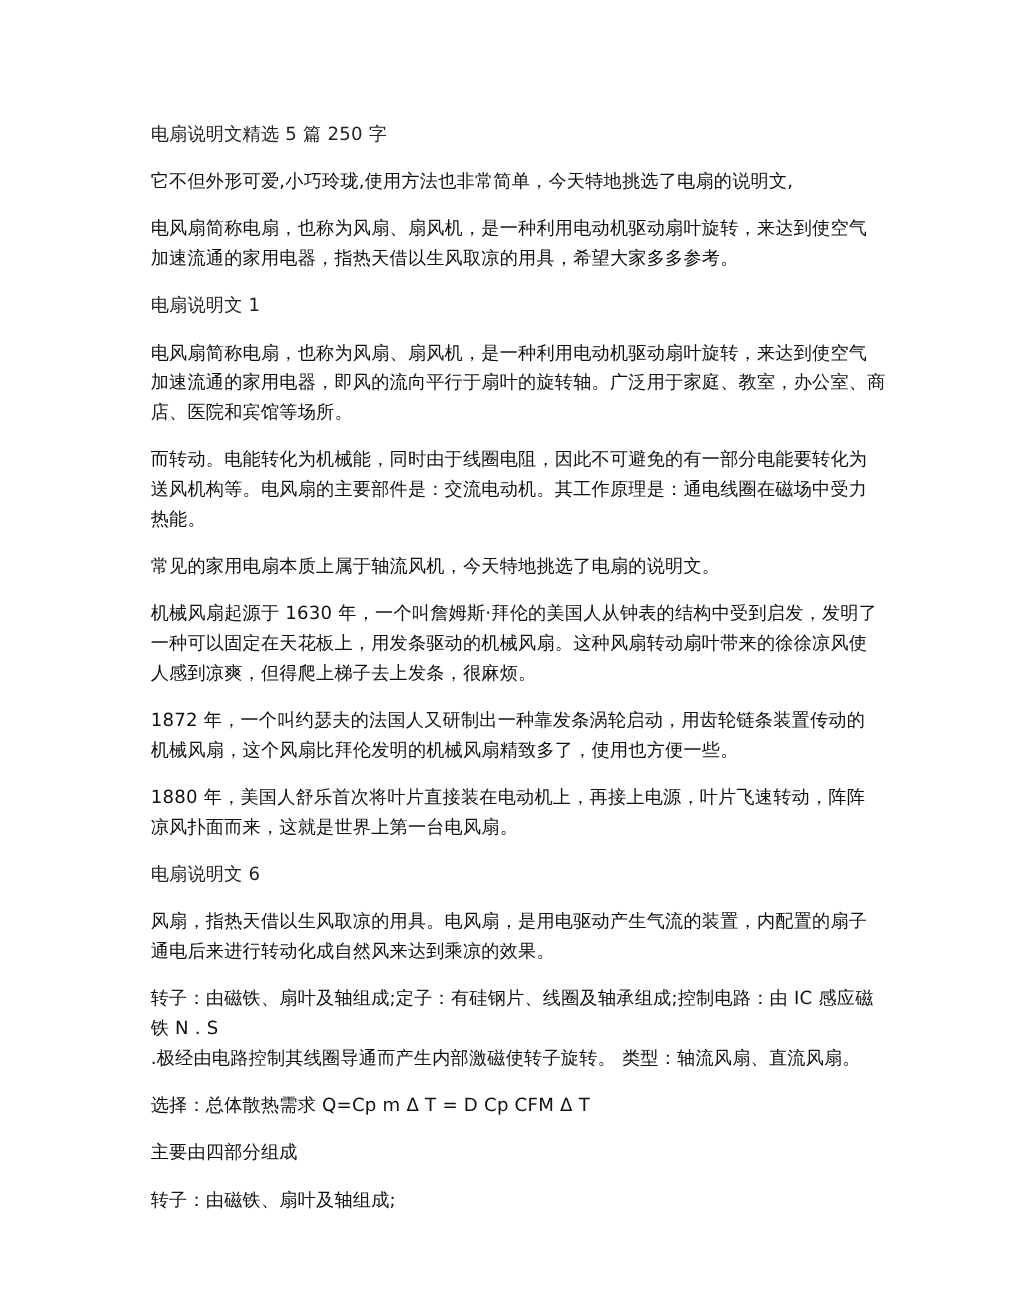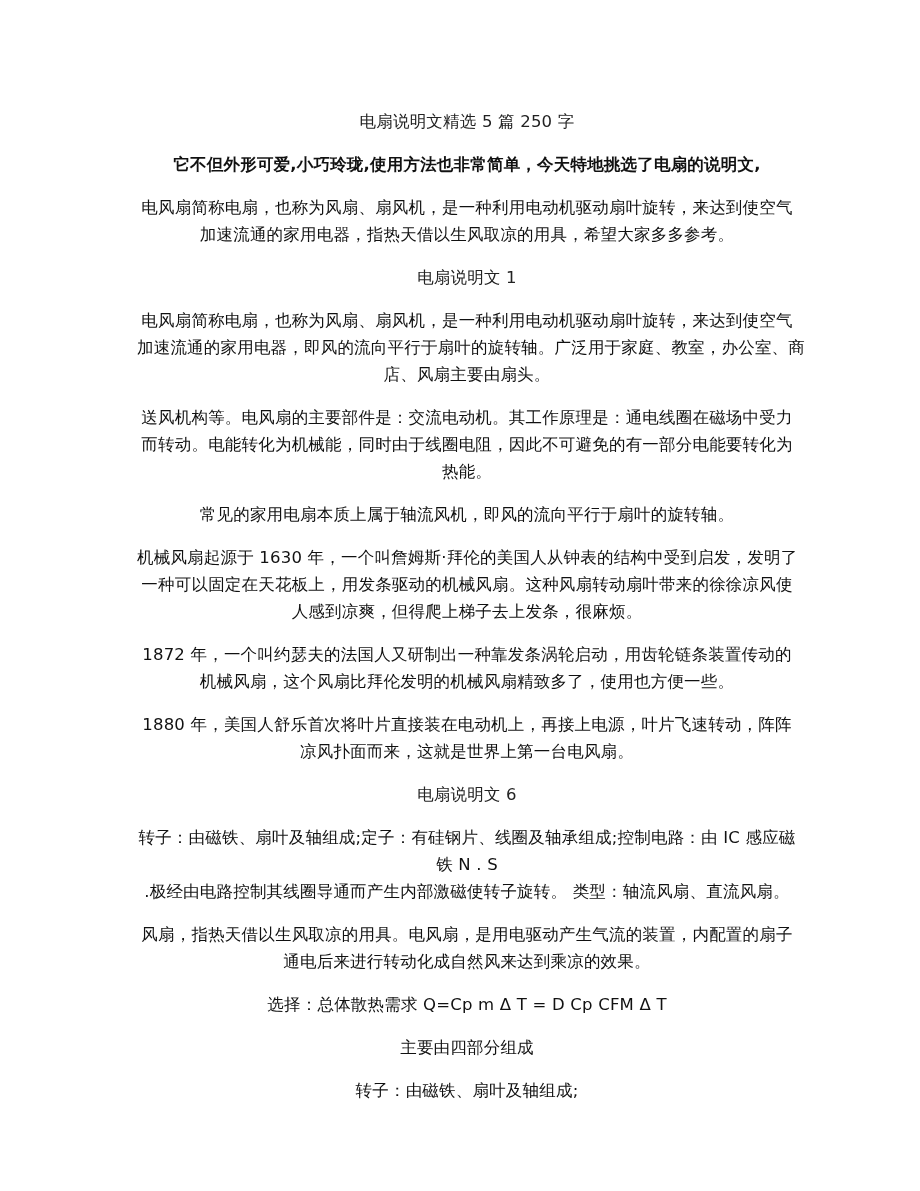--- a/index.html
+++ b/index.html
@@ -23,28 +23,27 @@
     }
     .para {
       font-size: 16.5px;
       line-height: 27px;
       margin: 0 0 16px 0;
       white-space: nowrap;
       letter-spacing: 0.2px;
     }
     .para .line {
       display: block;
-      text-align: center;
     }
     .heading {
       font-weight: normal;
       color: #222222;
     }
     .bold {
-      font-weight: bold;
+      font-weight: normal;
     }
   </style>
 </head>
 <body>
 
 <div class="page">
   <p class="para heading">
     <span class="line">电扇说明文精选 5 篇 250 字</span>
   </p>
 
@@ -57,31 +56,31 @@
     <span class="line">加速流通的家用电器，指热天借以生风取凉的用具，希望大家多多参考。</span>
   </p>
 
   <p class="para heading">
     <span class="line">电扇说明文 1</span>
   </p>
 
   <p class="para">
     <span class="line">电风扇简称电扇，也称为风扇、扇风机，是一种利用电动机驱动扇叶旋转，来达到使空气</span>
     <span class="line">加速流通的家用电器，即风的流向平行于扇叶的旋转轴。广泛用于家庭、教室，办公室、商</span>
-    <span class="line">店、风扇主要由扇头。</span>
+    <span class="line">店、医院和宾馆等场所。</span>
   </p>
 
   <p class="para">
+    <span class="line">而转动。电能转化为机械能，同时由于线圈电阻，因此不可避免的有一部分电能要转化为</span>
     <span class="line">送风机构等。电风扇的主要部件是：交流电动机。其工作原理是：通电线圈在磁场中受力</span>
-    <span class="line">而转动。电能转化为机械能，同时由于线圈电阻，因此不可避免的有一部分电能要转化为</span>
     <span class="line">热能。</span>
   </p>
 
   <p class="para">
-    <span class="line">常见的家用电扇本质上属于轴流风机，即风的流向平行于扇叶的旋转轴。</span>
+    <span class="line">常见的家用电扇本质上属于轴流风机，今天特地挑选了电扇的说明文。</span>
   </p>
 
   <p class="para">
     <span class="line">机械风扇起源于 1630 年，一个叫詹姆斯·拜伦的美国人从钟表的结构中受到启发，发明了</span>
     <span class="line">一种可以固定在天花板上，用发条驱动的机械风扇。这种风扇转动扇叶带来的徐徐凉风使</span>
     <span class="line">人感到凉爽，但得爬上梯子去上发条，很麻烦。</span>
   </p>
 
   <p class="para">
     <span class="line">1872 年，一个叫约瑟夫的法国人又研制出一种靠发条涡轮启动，用齿轮链条装置传动的</span>
@@ -91,28 +90,28 @@
   <p class="para">
     <span class="line">1880 年，美国人舒乐首次将叶片直接装在电动机上，再接上电源，叶片飞速转动，阵阵</span>
     <span class="line">凉风扑面而来，这就是世界上第一台电风扇。</span>
   </p>
 
   <p class="para heading">
     <span class="line">电扇说明文 6</span>
   </p>
 
   <p class="para">
+    <span class="line">风扇，指热天借以生风取凉的用具。电风扇，是用电驱动产生气流的装置，内配置的扇子</span>
+    <span class="line">通电后来进行转动化成自然风来达到乘凉的效果。</span>
+  </p>
+
+  <p class="para">
     <span class="line">转子：由磁铁、扇叶及轴组成;定子：有硅钢片、线圈及轴承组成;控制电路：由 IC 感应磁</span>
     <span class="line">铁 N . S</span>
     <span class="line">.极经由电路控制其线圈导通而产生内部激磁使转子旋转。 类型：轴流风扇、直流风扇。</span>
-  </p>
-
-  <p class="para">
-    <span class="line">风扇，指热天借以生风取凉的用具。电风扇，是用电驱动产生气流的装置，内配置的扇子</span>
-    <span class="line">通电后来进行转动化成自然风来达到乘凉的效果。</span>
   </p>
 
   <p class="para">
     <span class="line">选择：总体散热需求 Q=Cp m Δ T = D Cp CFM Δ T</span>
   </p>
 
   <p class="para">
     <span class="line">主要由四部分组成</span>
   </p>
 

